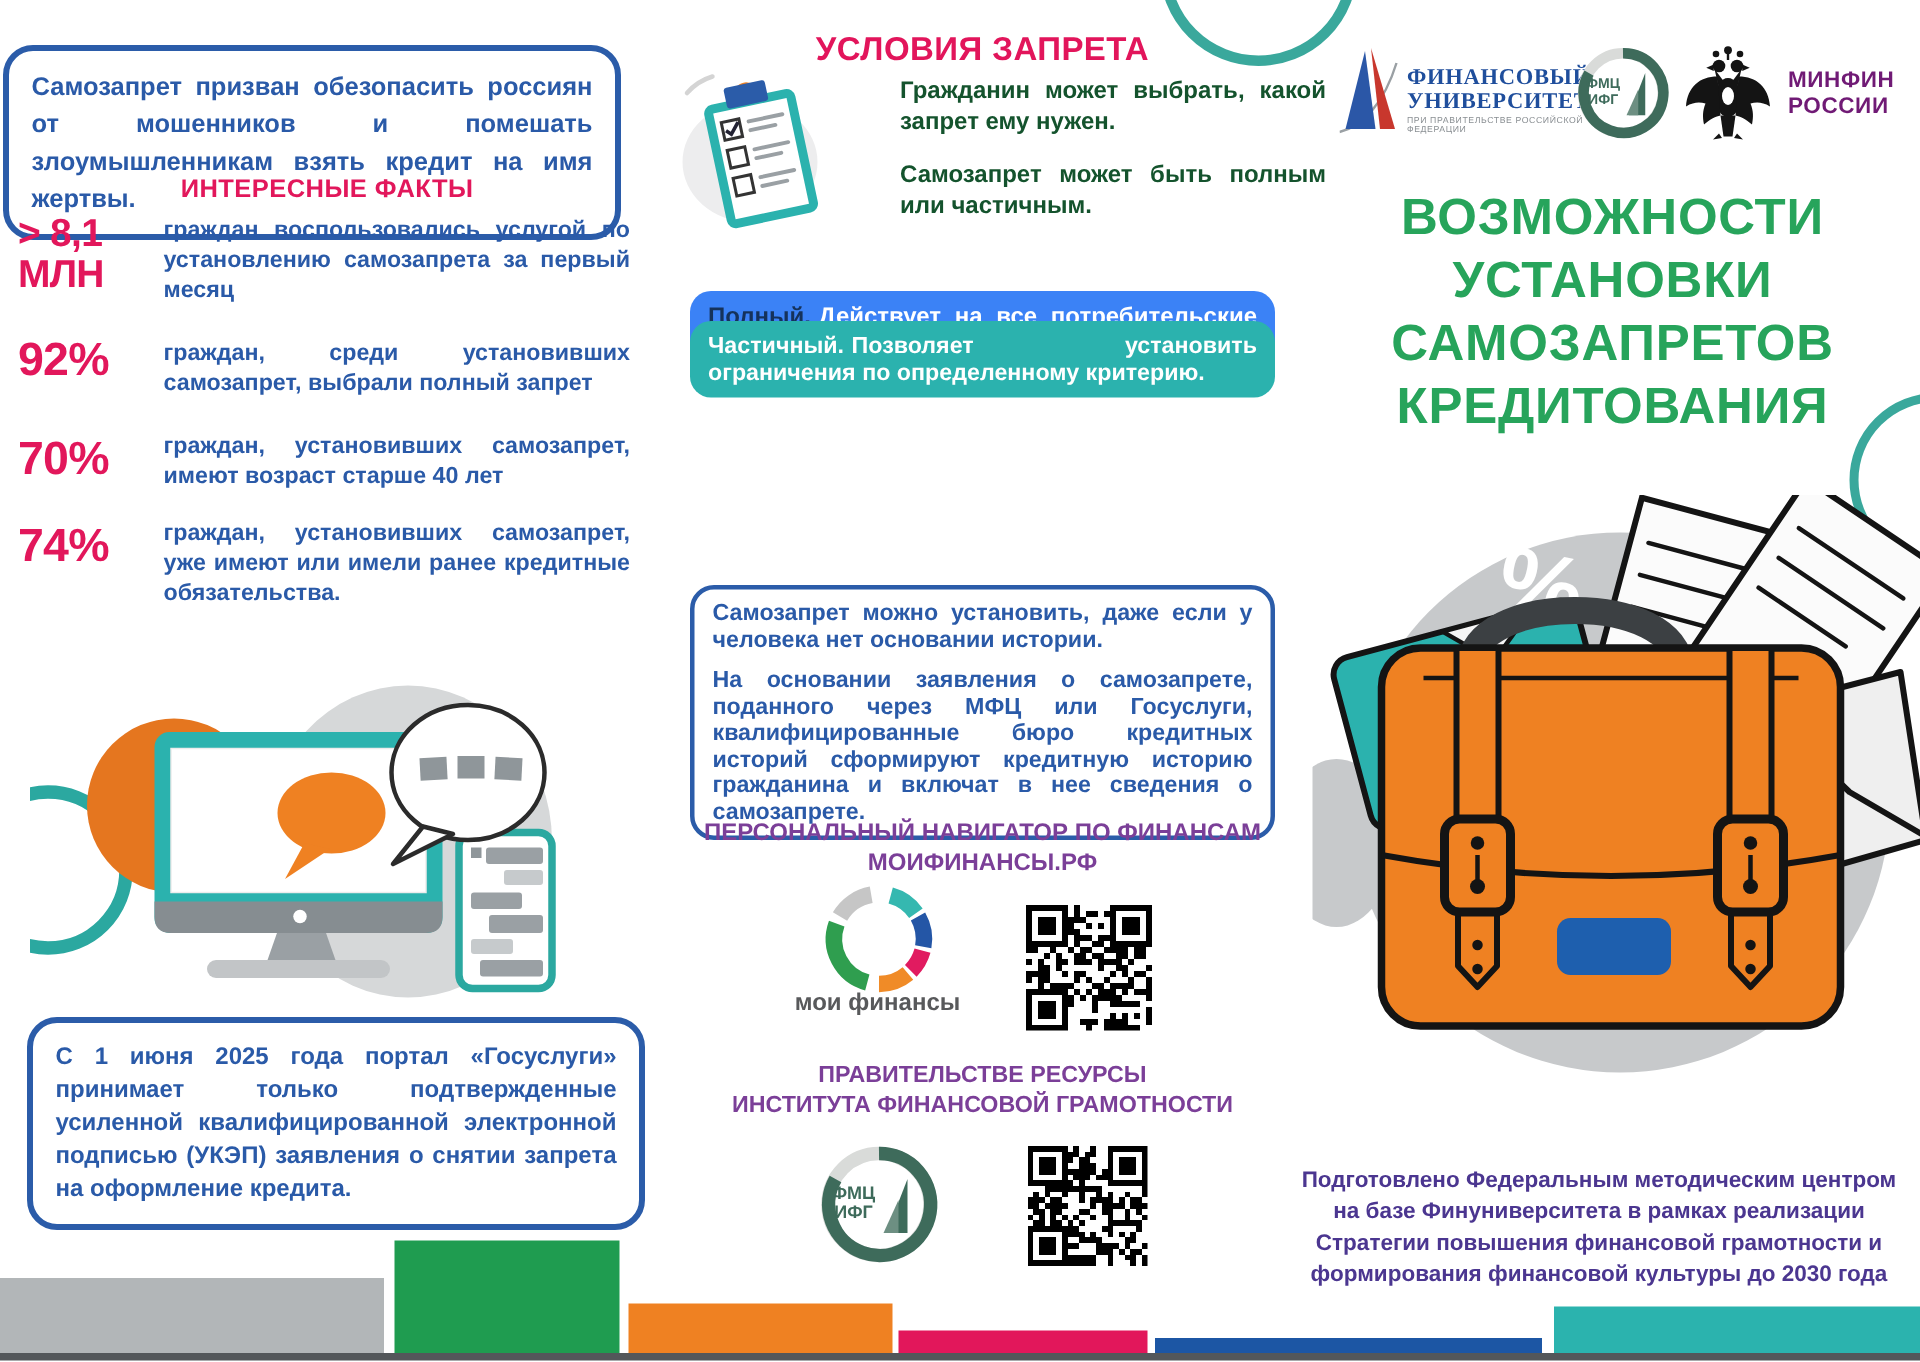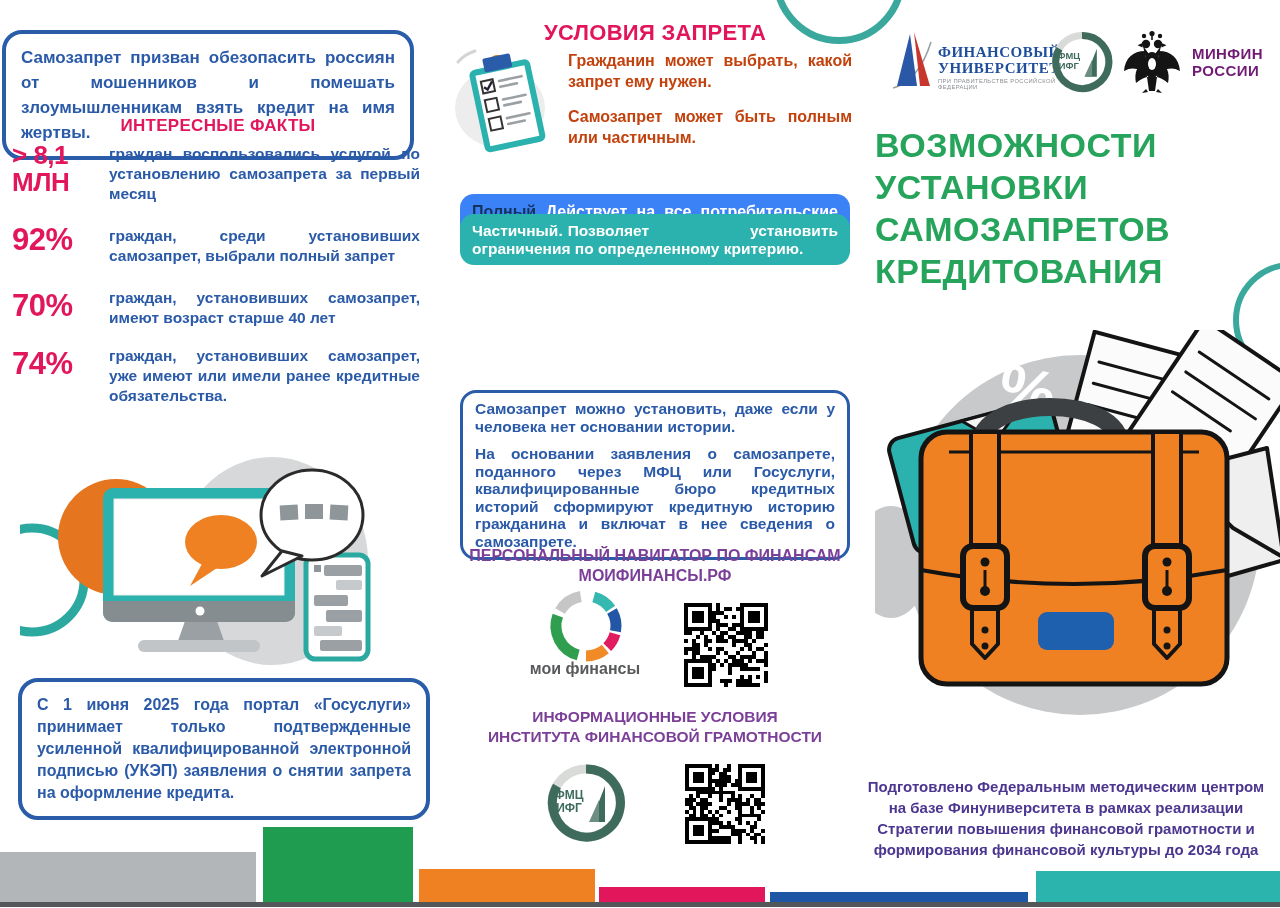--- a/index.html
+++ b/index.html
@@ -17,21 +17,21 @@
   .stat{position:absolute;left:12px;width:408px;display:flex;gap:9px;}
   .stat .v{flex:none;width:88px;color:#E2175B;font-weight:800;font-size:31px;line-height:1.03;letter-spacing:-0.5px;}
   .stat .v.small{font-size:26px;}
   .stat .t{color:#2A5AA8;font-weight:700;font-size:15.5px;line-height:20px;text-align:justify;padding-top:2px;}
   .s1{top:142px;} .s2{top:224px;} .s3{top:286px;} .s4{top:344px;}
   .s3 .v,.s4 .v{margin-top:4px;}
   .ukep-box{left:18px;top:678px;width:374px;padding:12px 15px;font-size:16px;line-height:22px;}
   
   .mid-title{left:460px;top:20px;width:390px;text-align:center;color:#E2155B;
              font-size:22px;font-weight:800;letter-spacing:.3px;}
-  .mid-p{position:absolute;left:568px;width:284px;color:#c2410c;font-weight:600;
+  .mid-p{position:absolute;left:600px;width:284px;color:#14532d;font-weight:600;
          font-size:16px;line-height:21px;text-align:justify;}
   .mp1{top:50px;} .mp2{top:106px;}
   .full-box{position:absolute;left:460px;top:150px;width:366px;background:#3b82f6;border-radius:14px;
             padding:8px 12px;color:#fff;font-size:16px;line-height:20px;font-weight:600;text-align:justify;margin-top:44px;}
   .full-box b{color:#15325B;font-weight:800;padding-right:5px;}
   .partial-box{position:absolute;left:460px;top:214px;width:366px;background:#2BB2AE;border-radius:14px;
             padding:8px 12px;color:#fff;font-size:15.5px;line-height:17.5px;font-weight:600;text-align:justify;}
   .partial-box b{color:#fff;font-weight:800;padding-right:5px;}
   .partial-box .p2{margin-top:11px;}
   .history-box{left:460px;top:390px;width:360px;padding:7px 12px;border-width:3.5px;border-radius:16px;
@@ -45,21 +45,21 @@
   .qr{position:absolute;background:#fff;}
   .qr1{left:684px;top:603px;width:84px;height:84px;}
   .qr2{left:685px;top:764px;width:80px;height:80px;}
   
   .fu-text{position:absolute;left:938px;top:44px;width:130px;color:#1F4E9C;
            font-family:"Liberation Serif",serif;font-weight:700;font-size:15px;line-height:16px;letter-spacing:.5px;}
   .fu-sub{color:#8a8f93;font-family:"Liberation Sans",sans-serif;font-weight:400;
           font-size:5.8px;letter-spacing:.4px;margin-top:2px;line-height:6px;}
   .minfin-text{position:absolute;left:1192px;top:45px;color:#701a75;font-weight:800;
                font-size:15px;line-height:17px;letter-spacing:.4px;}
-  .big-title{position:absolute;left:875px;top:124px;width:400px;
+  .big-title{position:absolute;left:875px;top:124px;width:400px;text-align:center;
              color:#27A45B;font-weight:800;font-size:34px;line-height:42px;letter-spacing:.5px;}
   .footer-text{position:absolute;left:865px;top:776px;width:402px;text-align:center;
                color:#4B3690;font-weight:700;font-size:15px;line-height:21px;}
   
   .ring{position:absolute;border-radius:50%;border:7px solid #3AA89C;}
   .ring-top{left:773px;top:-88px;width:118px;height:118px;}
   .ring-right{left:1233px;top:262px;width:104px;height:104px;border-width:6px;}
   .bar{position:absolute;}
   .bar-gray{left:0;top:852px;width:256px;height:53px;background:#B2B6B8;}
   .bar-green{left:263px;top:827px;width:150px;height:78px;background:#1F9C50;}
@@ -337,21 +337,21 @@
         <rect x="2" y="2" width="3" height="3" fill="#000"></rect>
         <rect x="14" y="0" width="7" height="7"></rect>
         <rect x="15" y="1" width="5" height="5" fill="#fff"></rect>
         <rect x="16" y="2" width="3" height="3" fill="#000"></rect>
         <rect x="0" y="14" width="7" height="7"></rect>
         <rect x="1" y="15" width="5" height="5" fill="#fff"></rect>
         <rect x="2" y="16" width="3" height="3" fill="#000"></rect>
       </svg></div>
 
   <div class="purple-h res-h">
-    <div>ИНФОРМАЦИОННЫЕ УСЛОВИЯ</div>
+    <div>ПРАВИТЕЛЬСТВЕ РЕСУРСЫ</div>
     <div>ИНСТИТУТА ФИНАНСОВОЙ ГРАМОТНОСТИ</div>
   </div>
 
   <svg class="abs" style="left:545px;top:762px;" width="82" height="82" viewBox="0 0 82 82">
     <circle cx="41" cy="41" r="34" fill="#ffffff" stroke="#d9dbd9" stroke-width="9"></circle>
     <path d="M41,7 A34,34 0 1 1 12,24" fill="none" stroke="#3E6B5B" stroke-width="9"></path>
     <path d="M46,60 L60,24 L60,60 Z" fill="#3E6B5B"></path>
     <path d="M44,60 L54,38 L54,60 Z" fill="#6d8f82"></path>
     <text x="24" y="37" font-size="12" font-weight="bold" fill="#3E6B5B" text-anchor="middle">ФМЦ</text>
     <text x="24" y="50" font-size="12" font-weight="bold" fill="#3E6B5B" text-anchor="middle">ИФГ</text>
@@ -623,21 +623,21 @@
       <rect x="88" y="216" width="44" height="62" rx="10" fill="#EF8122" stroke="#141414" stroke-width="6"></rect>
       <circle cx="110" cy="232" r="4.5" fill="#141414"></circle>
       <path d="M110,240 V258" stroke="#141414" stroke-width="3"></path>
       <circle cx="110" cy="261" r="5" fill="#141414"></circle>
       <circle cx="110" cy="300" r="3.5" fill="#141414"></circle>
       <circle cx="110" cy="316" r="3.5" fill="#141414"></circle>
     </g>
     <rect x="163" y="282" width="76" height="38" rx="9" fill="#1E5FAE"></rect>
   </svg>
 
-  <div class="footer-text">Подготовлено Федеральным методическим центром  на базе Финуниверситета в рамках реализации Стратегии повышения финансовой грамотности и формирования финансовой культуры до 2034 года</div>
+  <div class="footer-text">Подготовлено Федеральным методическим центром  на базе Финуниверситета в рамках реализации Стратегии повышения финансовой грамотности и формирования финансовой культуры до 2030 года</div>
 
   <div class="bar bar-gray"></div>
   <div class="bar bar-green"></div>
   <div class="bar bar-orange"></div>
   <div class="bar bar-crimson"></div>
   <div class="bar bar-blue"></div>
   <div class="bar bar-teal"></div>
   <div class="bottom-line"></div>
 
 </div>

